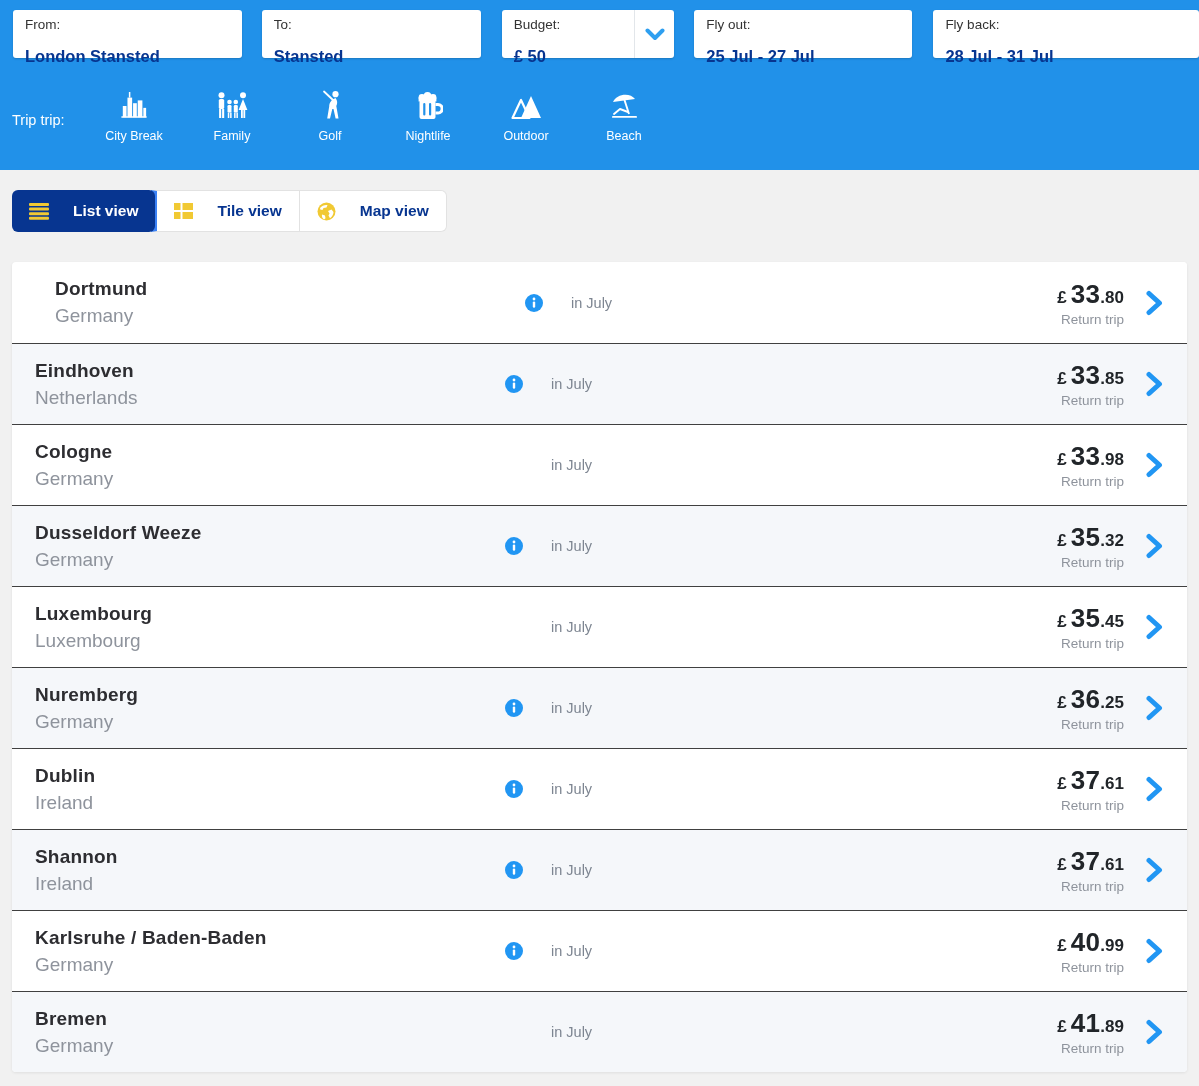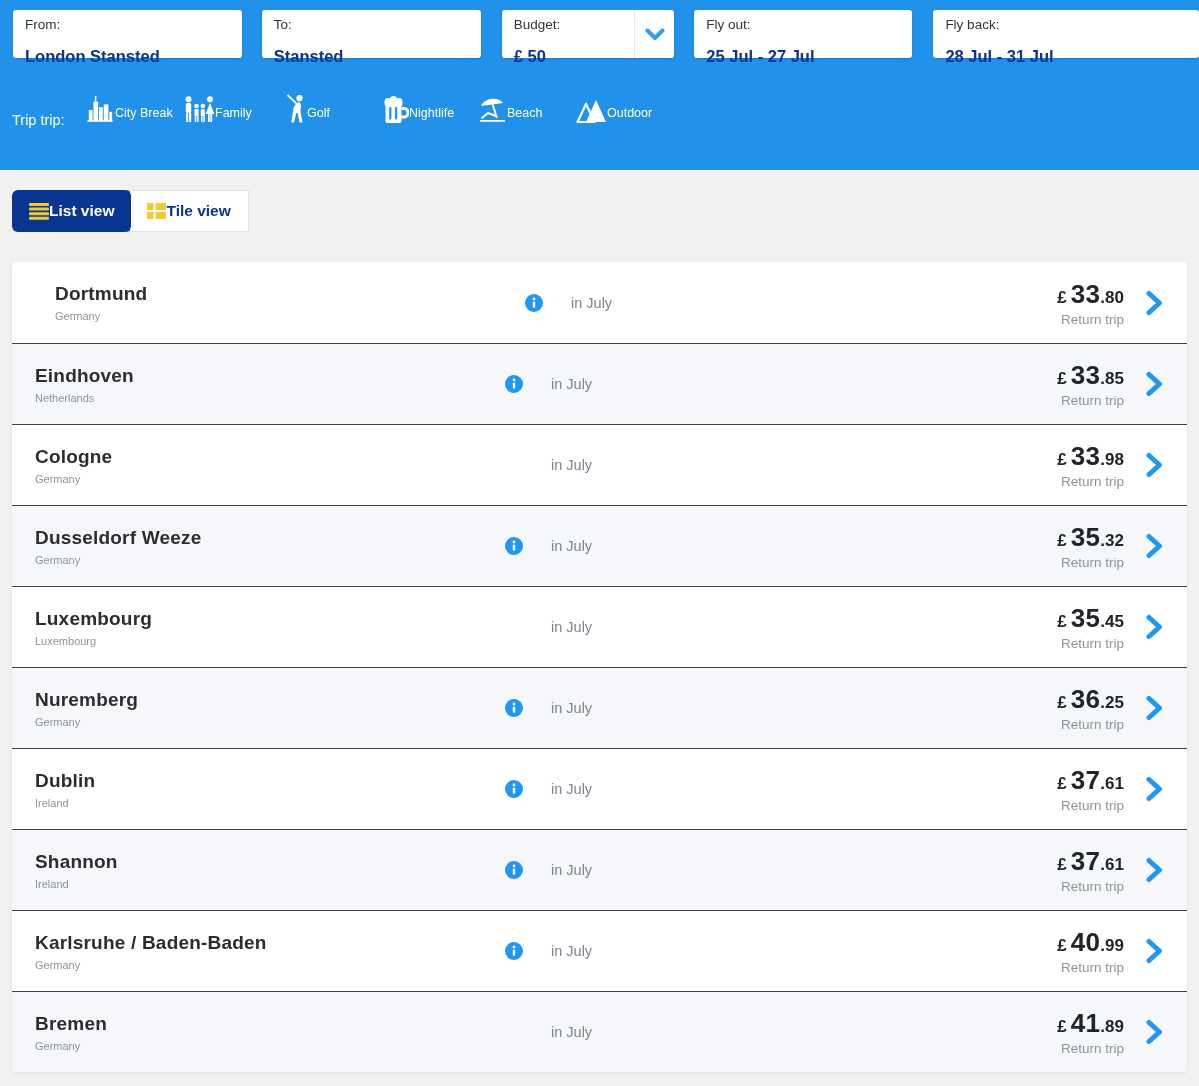--- a/index.html
+++ b/index.html
@@ -35,41 +35,41 @@
   .budget-caret {
     position:absolute; top:0; right:0; width:40px; height:48px;
     border-left:1px solid #e2e6ea;
     display:flex; align-items:center; justify-content:center;
     cursor:pointer;
   }
 
   .trip-row { display:flex; padding-left:12px; margin-top:30px; }
   .trip-types-label { color:#fff; font-size:14.5px; margin-top:24px; width:73px; }
   .trip-item {
-    width:98px; display:flex; align-items:center;
+    width:98px; display:flex; flex-direction:column; align-items:center;
     cursor:pointer;
   }
   .trip-item .ticon { height:32px; display:flex; align-items:flex-end; }
   .trip-item .tlabel { color:#fff; font-size:12.5px; margin-top:9px; }
 
   
   .tabs { display:flex; margin:20px 0 0 12px; height:42px; }
   .tab {
-    display:flex; align-items:center; gap:0;
+    display:flex; align-items:center; gap:24px;
     padding:0 17px; font-size:15.5px; font-weight:bold;
     cursor:pointer; white-space:nowrap;
   }
   .tab.active {
     background:#073590; color:#fff; border-radius:6px; position:relative; z-index:2;
   }
   .tab.inactive {
     background:#fff; color:#073590;
     border:1px solid #e2e2e2; border-left:none;
   }
-  .tab.inactive.first-inactive { margin-left:-4px; border-left:3px solid #3b82f6; }
+  .tab.inactive.first-inactive { margin-left:-4px; border-left:6px solid #3b82f6; }
   .tab.inactive.last { border-radius:0 6px 6px 0; }
 
   
   .results-card {
     margin:30px 12px 0 12px;
     width:1175px;
     background:#fff;
     border-radius:4px;
     overflow:hidden;
     box-shadow:0 1px 3px rgba(0,0,0,.08);
@@ -81,21 +81,21 @@
     padding:0 24px 0 23px;
     border-top:1px solid #404040;
     background:#fff;
     cursor:pointer;
   }
   .result-row:first-child { border-top:none;margin-left:20px; }
   .result-row:nth-child(even) { background:#f5f7fa; }
 
   .cell-name { width:470px; }
   .city { font-size:19px; font-weight:bold; color:#2d2d31; letter-spacing:.2px; }
-  .country { font-size:11px; color:#8e939c; margin-top:5px; }
+  .country { font-size:19px; color:#8e939c; margin-top:5px; }
 
   .cell-info { width:18px; height:18px; flex:0 0 18px; }
   .cell-july { font-size:14.5px; color:#7d8591; margin-left:28px; }
   .spacer { flex:1; }
 
   .cell-price { text-align:right; }
   .price-line { display:flex; align-items:baseline; justify-content:flex-end; color:#212529; }
   .cur   { font-size:17px; font-weight:bold; margin-right:4px; }
   .major { font-size:26px; font-weight:bold; letter-spacing:.3px; }
   .minor { font-size:17px; font-weight:bold; }
@@ -204,38 +204,38 @@
           <rect x="10.2" y="11" width="2.2" height="12.5" rx="1.1" fill="#2191e9"></rect>
           <rect x="16" y="11" width="2.2" height="12.5" rx="1.1" fill="#2191e9"></rect>
           <path d="M22.5,11 h2.6 a4.6,4.6 0 0 1 0,11.4 h-2.6 v-2.9 h2.3 a1.8,1.8 0 0 0 0,-5.6 h-2.3 z" fill="#fff"></path>
         </svg>
       </span>
       <span class="tlabel">Nightlife</span>
     </div>
 
     <div class="trip-item">
       <span class="ticon">
+        <svg width="32" height="26" viewBox="0 0 32 26">
+          <path d="M11,6 L2.5,24 H19.5 Z" fill="none" stroke="#fff" stroke-width="2.2" stroke-linejoin="round"></path>
+          <path d="M21,2 L31,24 H11 Z" fill="#fff"></path>
+        </svg>
+      </span>
+      <span class="tlabel">Outdoor</span>
+    </div>
+
+    <div class="trip-item">
+      <span class="ticon">
         <svg width="30" height="28" viewBox="0 0 30 28">
           <path d="M4,10 C7,2 21,0 26,7 L4,10 Z" fill="#fff"></path>
           <line x1="15" y1="6.5" x2="20" y2="22" stroke="#fff" stroke-width="1.9"></line>
           <polyline points="5,22 11,17 19,20" fill="none" stroke="#fff" stroke-width="1.9" stroke-linecap="round" stroke-linejoin="round"></polyline>
           <rect x="3" y="24" width="25" height="1.8" rx="0.9" fill="#fff"></rect>
         </svg>
       </span>
       <span class="tlabel">Beach</span>
-    </div>
-
-    <div class="trip-item">
-      <span class="ticon">
-        <svg width="32" height="26" viewBox="0 0 32 26">
-          <path d="M11,6 L2.5,24 H19.5 Z" fill="none" stroke="#fff" stroke-width="2.2" stroke-linejoin="round"></path>
-          <path d="M21,2 L31,24 H11 Z" fill="#fff"></path>
-        </svg>
-      </span>
-      <span class="tlabel">Outdoor</span>
     </div>
   </div>
 </div>
 
 <div class="tabs">
   <div class="tab active">
     <svg width="20" height="17" viewBox="0 0 20 17">
       <rect x="0" y="0" width="20" height="3" rx="1" fill="#f1c933"></rect>
       <rect x="0" y="4.6" width="20" height="3" rx="1" fill="#f1c933"></rect>
       <rect x="0" y="9.2" width="20" height="3" rx="1" fill="#f1c933"></rect>
@@ -245,20 +245,29 @@
   </div>
   <div class="tab inactive first-inactive">
     <svg width="19" height="16" viewBox="0 0 19 16">
       <rect x="0" y="0" width="6.5" height="7" fill="#f1c933"></rect>
       <rect x="8.5" y="0" width="10.5" height="7" fill="#f1c933"></rect>
       <rect x="0" y="9" width="6.5" height="7" fill="#f1c933"></rect>
       <rect x="8.5" y="9" width="10.5" height="7" fill="#f1c933"></rect>
     </svg>
     <span>Tile view</span>
   </div>
+  <div class="tab inactive last">
+    <svg width="19" height="19" viewBox="0 0 19 19">
+      <circle cx="9.5" cy="9.5" r="9" fill="#f1c933"></circle>
+      <path d="M3,6 c2,-2.5 5,-3.5 7.5,-3 l-1,2.5 -3,0.5 -1,2 -2.2,-0.5 z" fill="#fff"></path>
+      <path d="M11,9 l3.5,-1.5 2,2.5 c0,2.5 -1.5,5 -3.5,6.2 l-1.5,-2.7 1,-2 z" fill="#fff"></path>
+      <path d="M5,12.5 l3,1 0.5,2.8 -1.5,1.2 c-1.5,-1 -2.5,-3 -2,-5 z" fill="#fff"></path>
+    </svg>
+    <span>Map view</span>
+  </div>
 </div>
 
 <div class="results-card">
   <div class="result-row">
     <div class="cell-name">
       <div class="city">Dortmund</div>
       <div class="country">Germany</div>
     </div>
     <div class="cell-info">
       <svg width="18" height="18" viewBox="0 0 18 18">

